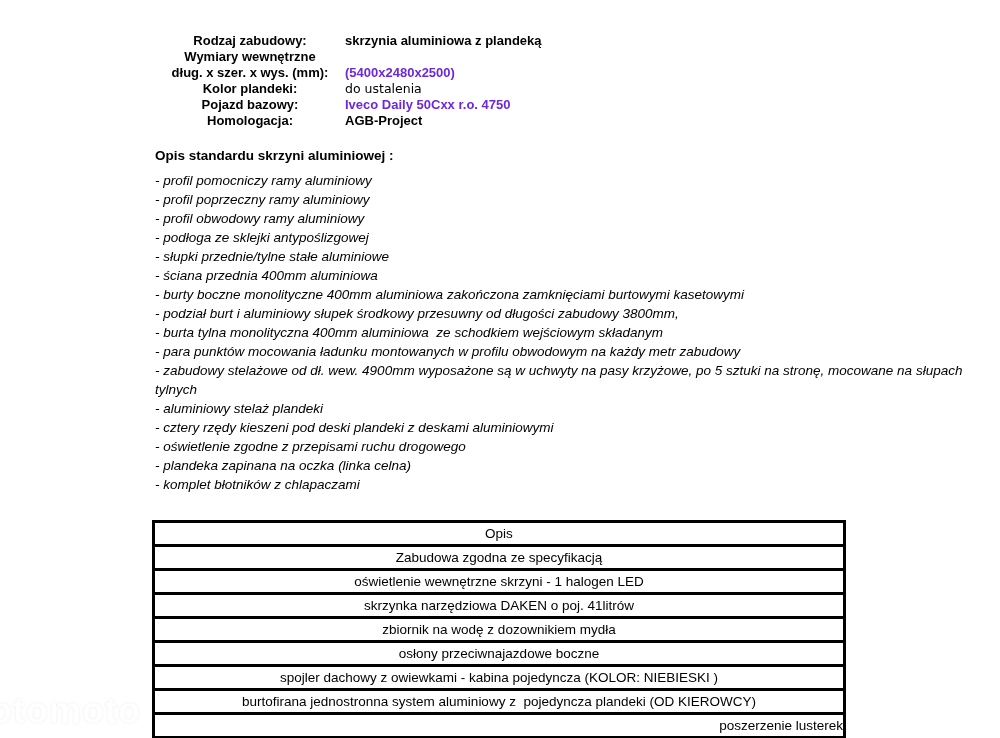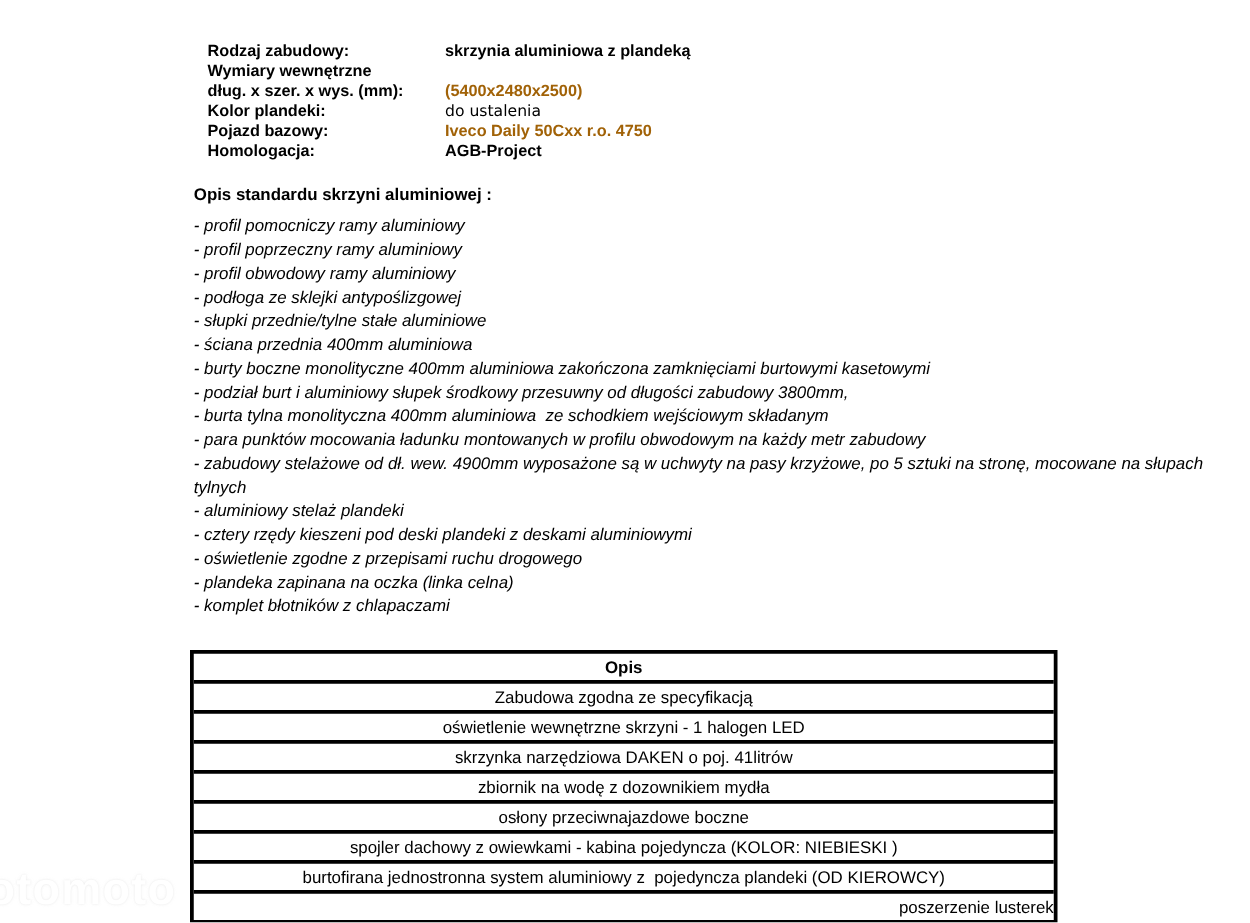--- a/index.html
+++ b/index.html
@@ -7,26 +7,26 @@
     position: relative;
     width: 1000px;
     height: 738px;
     background: #ffffff;
     overflow: hidden;
     font-family: "Liberation Sans", sans-serif;
     color: #000;
   }
 
   
-  .specs { position: absolute; left: 166px; top: 33px; }
+  .specs { position: absolute; left: 155px; top: 33px; text-align: center; }
   .spec-row { display: flex; font-size: 13px; line-height: 16px; }
   .spec-label { width: 190px; font-weight: bold; }
   .spec-value { white-space: pre-wrap; }
   .bold { font-weight: bold; }
-  .red { color: #a16207; }
+  .red { color: #6d28d9; }
   .plainfont { font-family: "DejaVu Sans", sans-serif; font-size: 12.5px; font-weight: normal; }
 
   
   .desc { position: absolute; left: 155px; top: 147px; width: 822px; font-size: 13.5px; }
   .desc-heading {
     font-weight: bold;
     line-height: 18px;
     margin-bottom: 6px;
     font-size: 13.5px;
   }
@@ -44,21 +44,21 @@
   .t-row {
     height: 21px;
     line-height: 21px;
     border-bottom: 3px solid #000;
     text-align: center;
     font-size: 13.5px;
     white-space: pre-wrap;
     overflow: hidden;
   }
   .t-row:last-child { border-bottom: none; text-align: right; }
-  .t-header { font-weight: bold; }
+  .t-header { font-weight: normal; }
 
   
   .watermark {
     position: absolute;
     left: -10px;
     top: 690px;
     z-index: 5;
     font-size: 36px;
     font-weight: bold;
     letter-spacing: 1px;

